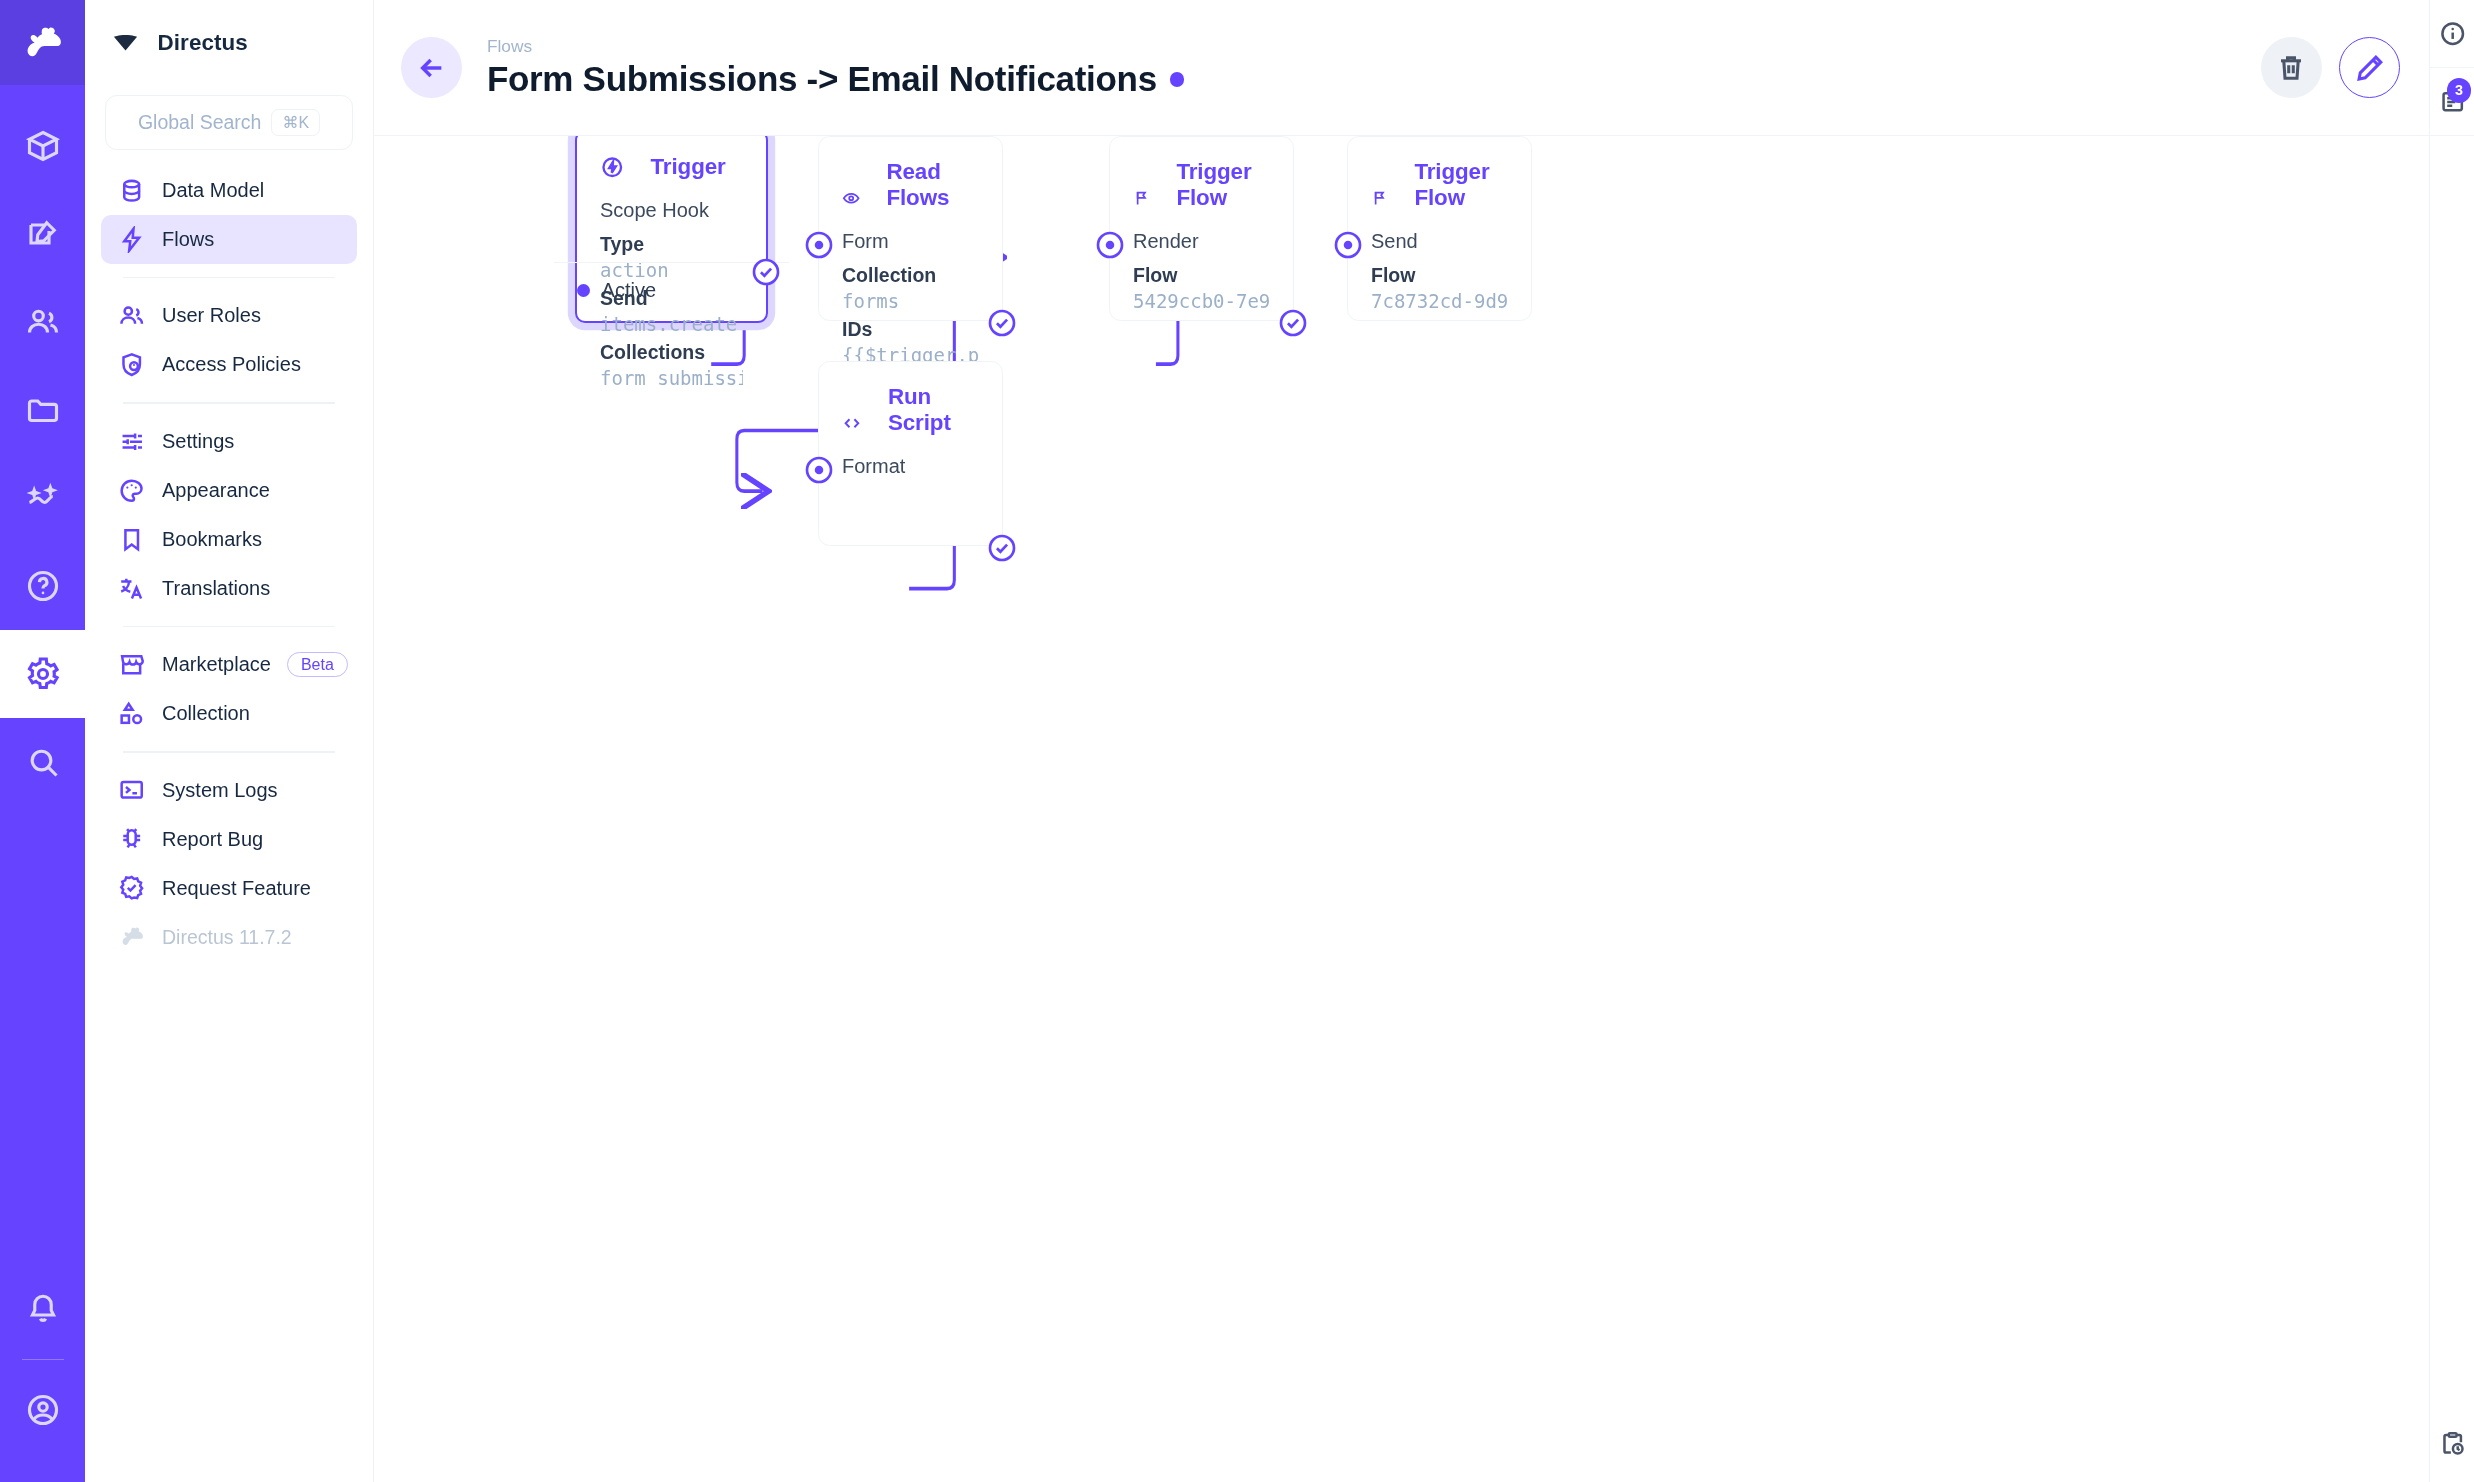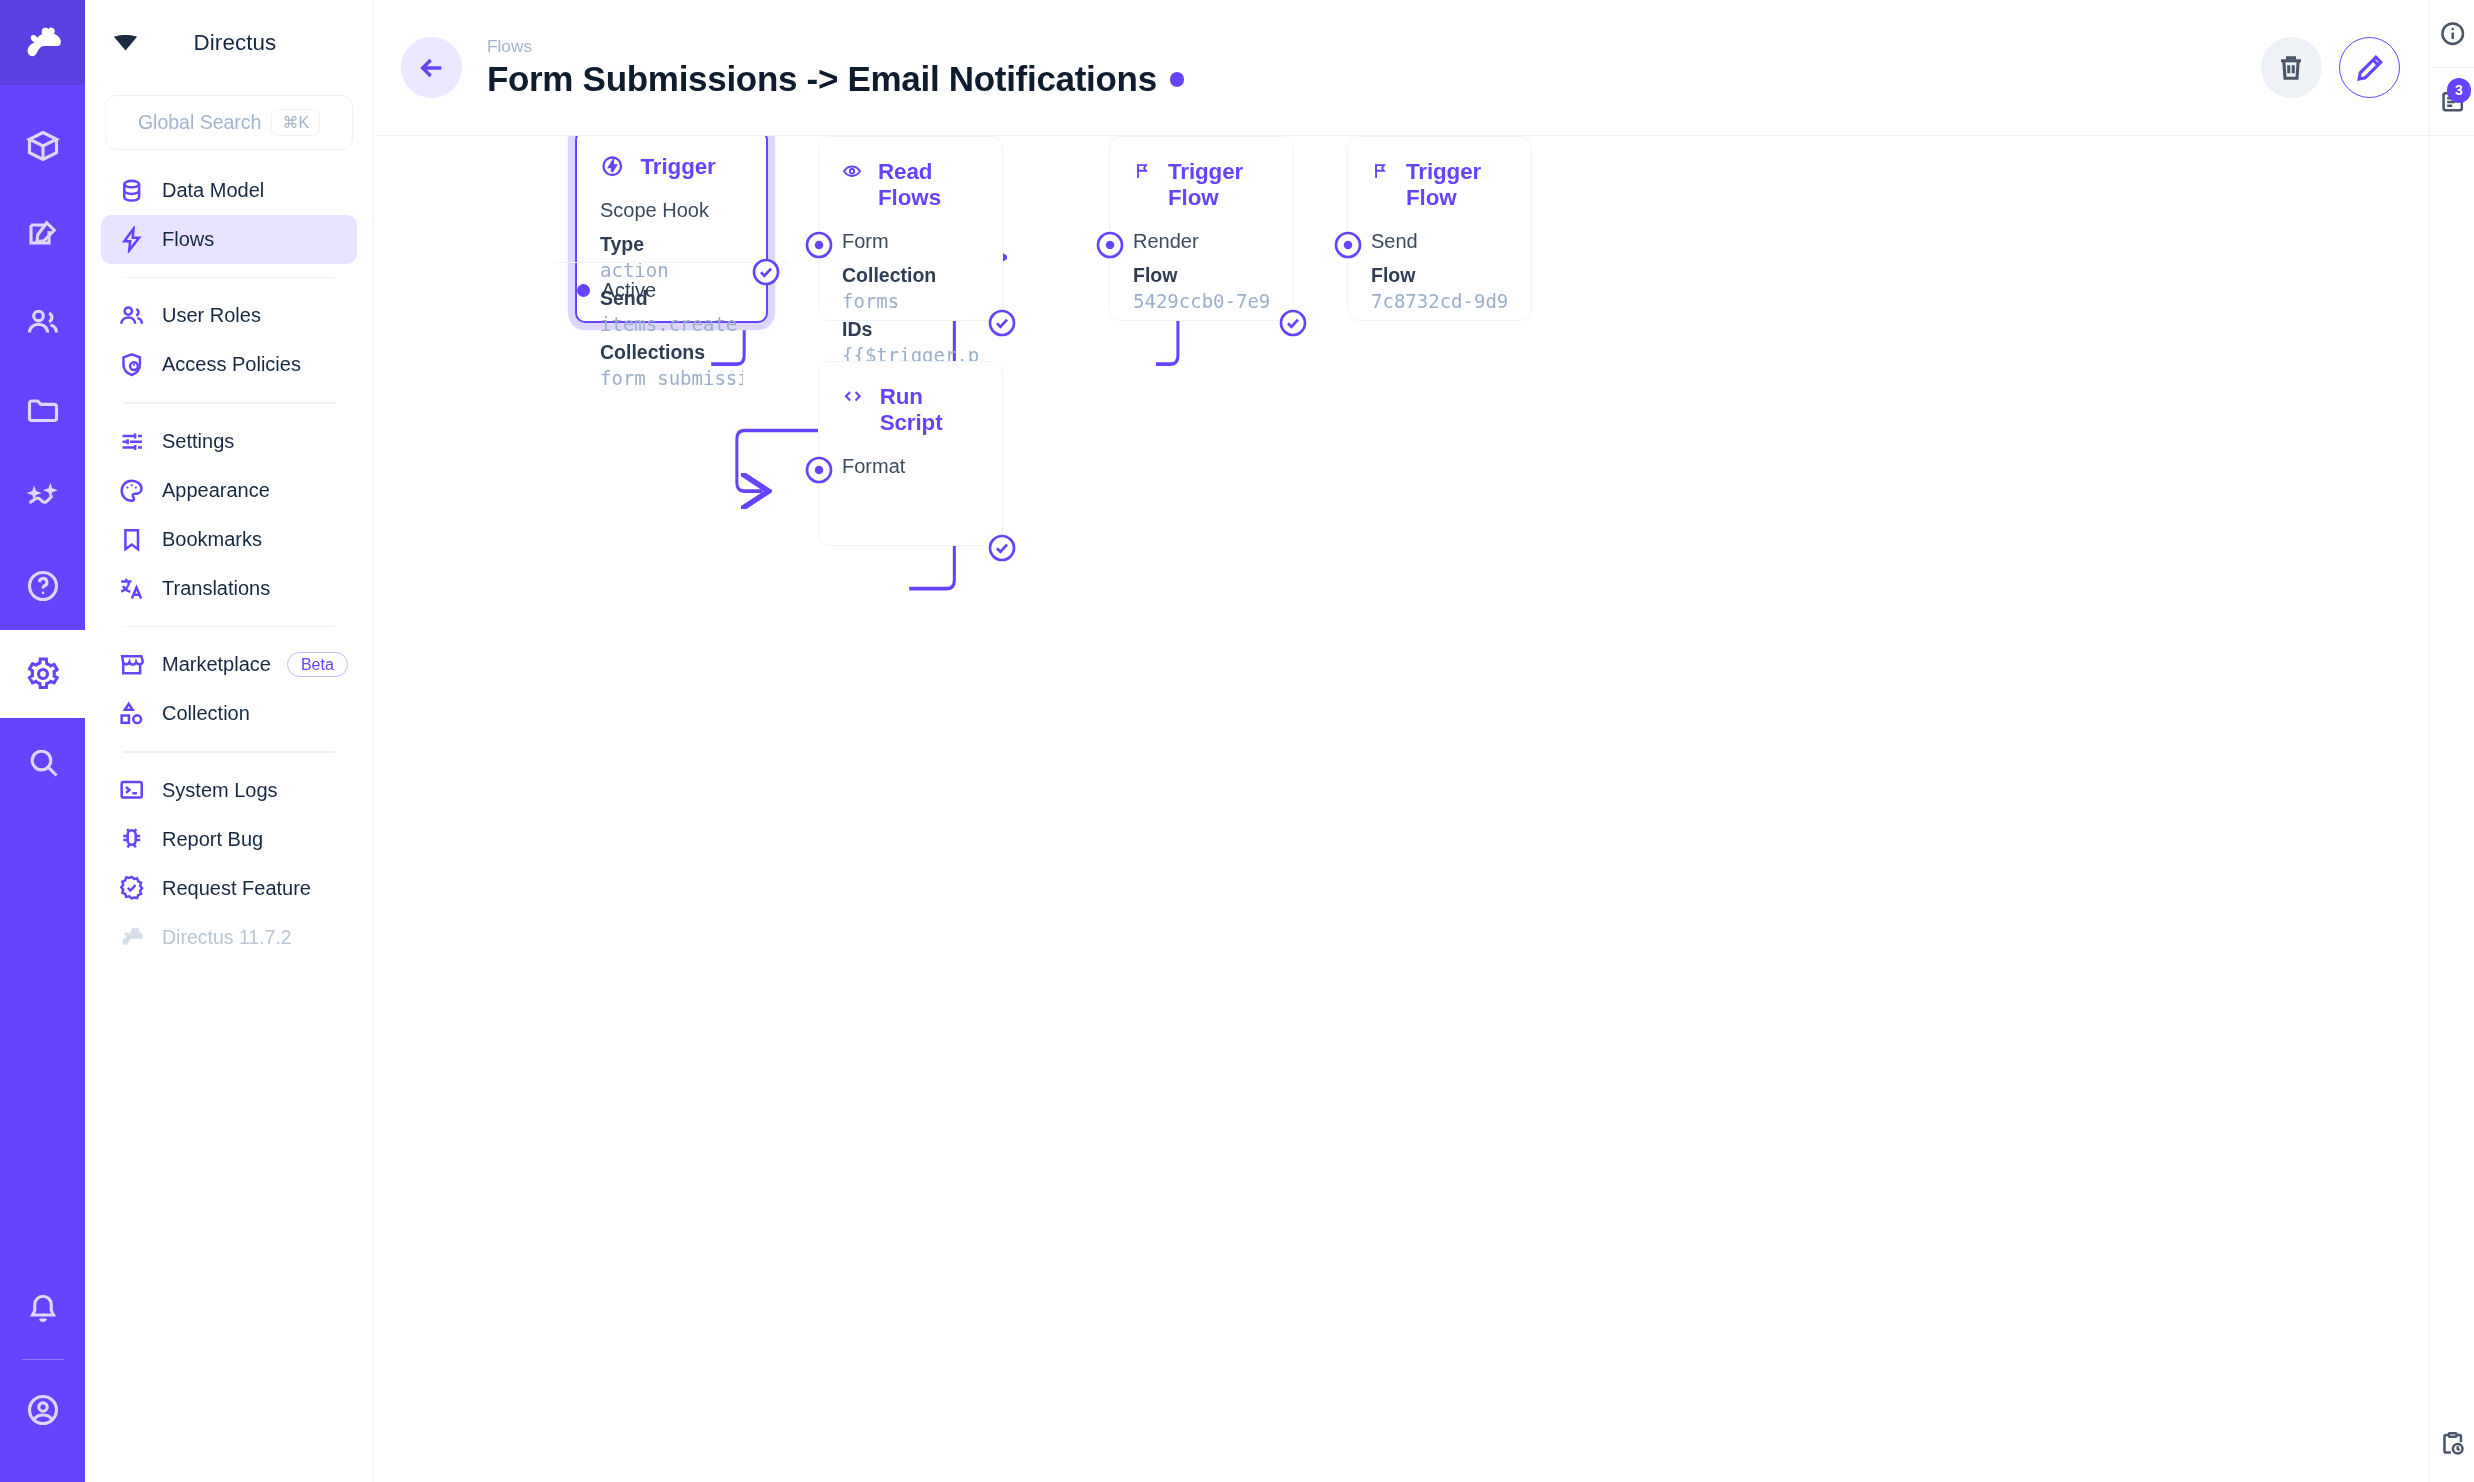--- a/index.html
+++ b/index.html
@@ -41,21 +41,21 @@
     width: 289px; flex: 0 0 289px; height: 1483px;
     background: #ffffff; border-right: 1.4px solid #eef1f6;
     display: flex; flex-direction: column;
     position: relative; z-index: 3;
   }
   .nav-header {
     height: 85px; display: flex; align-items: center; gap: 16px;
     padding: 0 24.5px;
   }
   .nav-header .proj-logo { width: 32px; height: 32px; display:flex; align-items:center; justify-content:center;}
-  .nav-header .proj-name { font-size: 22.4px; color: #172940; font-weight: 400; letter-spacing: 0.1px; margin-left: 36px; }
+  .nav-header .proj-name { font-size: 22.4px; color: #172940; font-weight: 700; letter-spacing: 0.1px; }
 
   .search-box {
     margin: 10px 20px 0 20px; height: 55px;
     border: 1.4px solid #eef1f6; border-radius: 11.6px;
     display: flex; align-items: center; justify-content: center; gap: 10px;
     cursor: text;
   }
   .search-placeholder { font-size: 19.5px; color: #a2b5cd; }
   .kbd {
     border: 1.4px solid #eef1f6; border-radius: 7.2px;
@@ -119,21 +119,21 @@
 
   .node {
     position: absolute; background: #ffffff;
     border: 1.4px solid #f0f4f9; border-radius: 11.6px;
     padding: 21.7px 23px;
   }
   .node.selected {
     border: 2.9px solid #6644ff; border-radius: 10px;
     box-shadow: 0 0 0 7.2px #ddd6fe;
   }
-  .node-title { display: flex; align-items: flex-start; gap: 16px; margin-bottom: 19px; }
+  .node-title { display: flex; align-items: flex-end; gap: 26px; margin-bottom: 19px; }
   .node-title svg { width: 24.5px; height: 24.5px; stroke: #6644ff; fill: none; stroke-width: 2.3; }
   .node-title .nt-text { font-size: 22.4px; font-weight: 700; color: #6644ff; letter-spacing: -0.1px; }
   .node-sub { font-size: 20px; color: #3c4a5e; margin-bottom: 11.6px; }
   .field-label { font-size: 19.5px; font-weight: 700; color: #2f3d52; margin-top: 6px; }
   .field-value {
     font-family: "DejaVu Sans Mono", monospace;
     font-size: 19px; color: #9bb0c8; margin-top: 2.9px;
     white-space: nowrap; overflow: hidden;
   }
   .node-footer {

